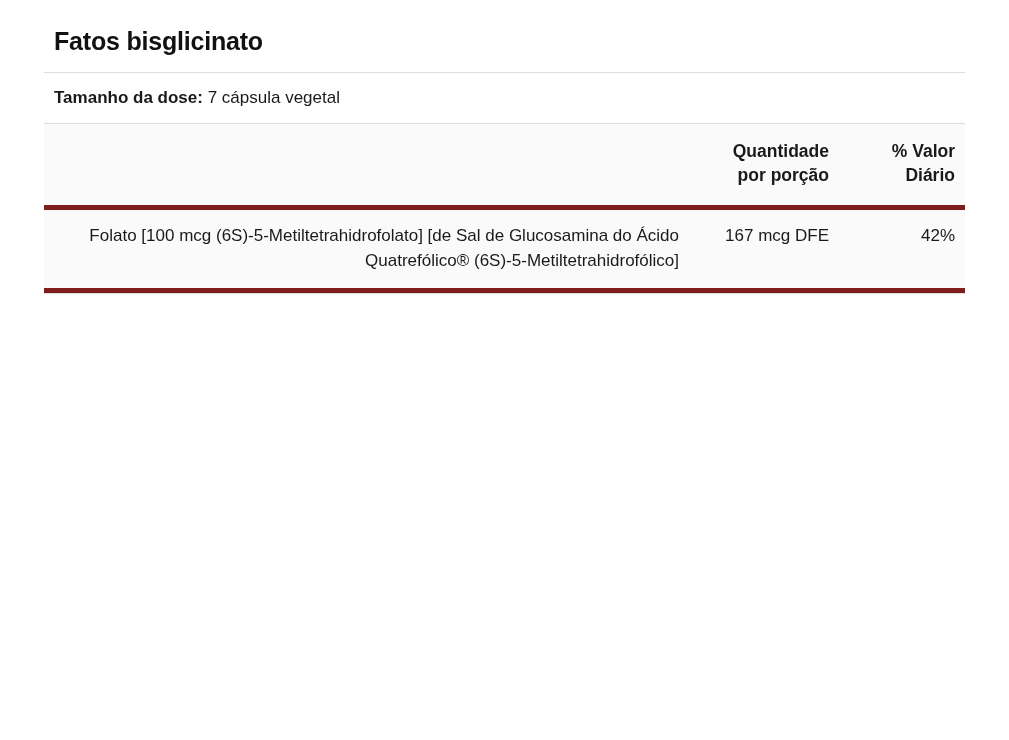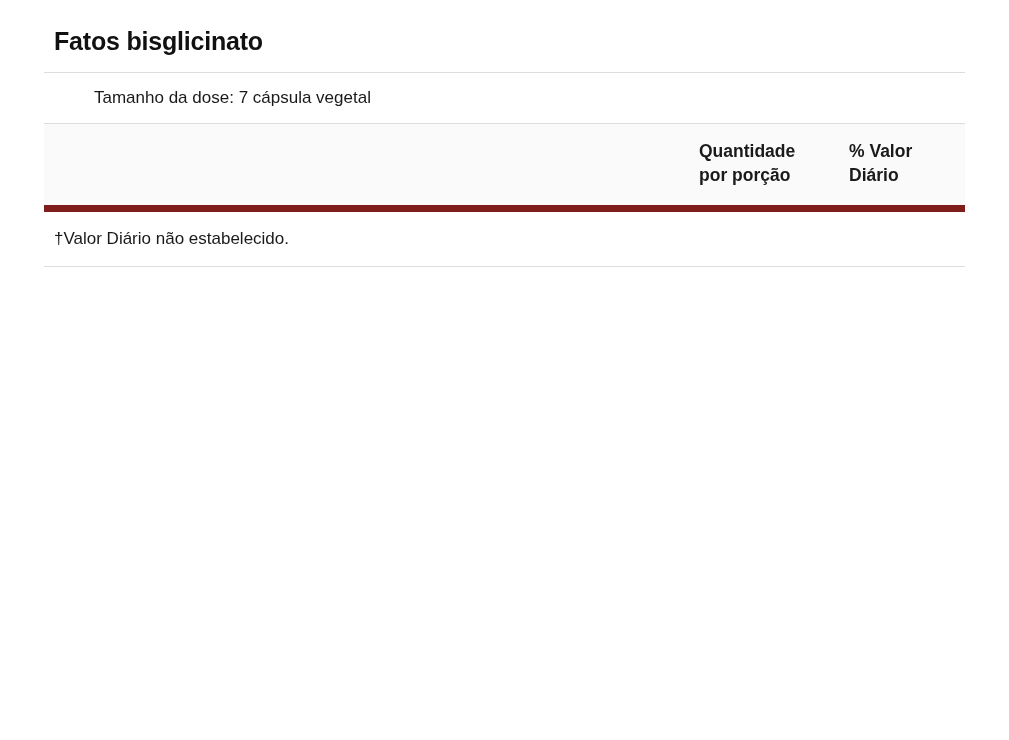--- a/index.html
+++ b/index.html
@@ -38,37 +38,36 @@
     width: 100%;
   }
 
   .serving {
     font-size: 17px;
     padding: 14px 10px 14px 10px;
     color: #1a1a1a;
     line-height: 1.3;
   }
   .serving b {
-    font-weight: normal;
-    margin-left: 40px;
+    font-weight: bold;
   }
 
   table.facts {
     border-collapse: collapse;
     width: 100%;
     table-layout: fixed;
   }
   table.facts td, table.facts th {
     vertical-align: top;
-    text-align: left;
+    text-align: right;
     padding: 14px 10px 14px 10px;
     font-size: 17px;
     line-height: 1.45;
     font-weight: normal;
-    border-bottom: 7px solid #7f1d1d;
+    border-bottom: 5px solid #7f1d1d;
   }
   table.facts thead th {
     font-weight: bold;
     font-size: 17.5px;
     line-height: 1.35;
     padding-top: 16px;
     padding-bottom: 18px;
   }
   .col-name   { width: 645px; }
   .col-amount { width: 150px; }
@@ -122,19 +121,23 @@
           <span>Quantidade</span><br>
           <span>por porção</span>
         </th>
         <th>
           <span>% Valor</span><br>
           <span>Diário</span>
         </th>
       </tr>
     </thead>
     <tbody>
+      <tr class="row-alt">
+        <td>Folato [100 mcg (6S)-5-Metiltetrahidrofolato] [de Sal de Glucosamina do Ácido Quatrefólico® (6S)-5-Metiltetrahidrofólico]</td>
+        <td>167 mcg DFE</td>
+        <td>42%</td>
+      </tr>
     </tbody>
   </table>
 
-  <div class="footnote">†Valor Diário não estabelecido.</div>
   <div class="bottom-rule"></div>
 
 </div>
 
 </body></html>

